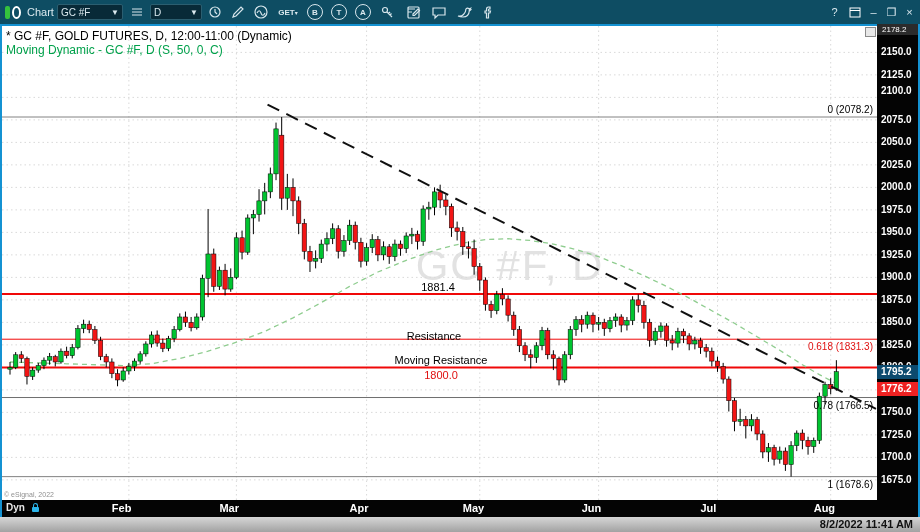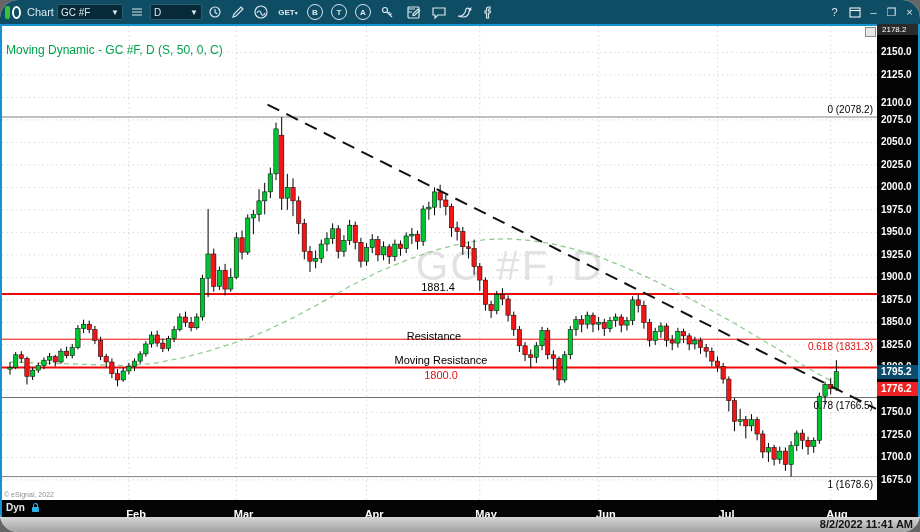--- a/index.html
+++ b/index.html
@@ -1,17 +1,17 @@
 <!DOCTYPE html>
 <html><head>
 <meta charset="utf-8">
 <style>
   html,body{margin:0;padding:0;background:#666;}
   #app{position:relative;width:920px;height:532px;overflow:hidden;
-       font-family:"Liberation Sans",sans-serif;background:#fff;border-radius:18px;}
+       font-family:"Liberation Sans",sans-serif;background:#fff;}
   
   #titlebar{position:absolute;left:0;top:0;width:920px;height:24px;background:#0e4d63;}
   #titlebar *{color:#dbe9ef;}
   .tb{position:absolute;top:0;height:24px;display:flex;align-items:center;}
   #logo{left:5px;}
   #logo .bar{width:5px;height:13px;background:#35c23d;border-radius:2px;margin-right:2px;}
   #logo .ring{width:9px;height:13px;border:2px solid #fff;border-radius:50%;box-sizing:border-box;}
   #app-title{left:27px;font-size:11px;}
   .combo{position:absolute;top:4px;height:16px;background:#082a38;border:1px solid #2b5e70;
          border-radius:2px;display:flex;align-items:center;font-size:10px;padding:0 3px;box-sizing:border-box;}
@@ -38,21 +38,21 @@
   #yaxis{position:absolute;left:877px;top:24px;width:41px;height:493px;background:#040404;}
   .ytick{position:absolute;left:0;width:100%;padding-left:4px;box-sizing:border-box;
          font-size:10px;font-weight:bold;color:#fff;}
   .ptag{position:absolute;left:0;width:100%;height:14px;line-height:14px;padding-left:4px;box-sizing:border-box;
         font-size:10px;font-weight:bold;color:#fff;}
   #toptag{position:absolute;left:0;top:0;width:100%;height:11px;line-height:11px;background:#2b2b2b;
           color:#fff;font-size:8px;padding-left:5px;box-sizing:border-box;}
   #topminiicon{position:absolute;left:865px;top:27px;width:9px;height:8px;border:1px solid #8a8a8a;background:#e8e8e8;}
   
   #xaxis{position:absolute;left:2px;top:500px;width:916px;height:17px;background:#040404;}
-  .mlabel{position:absolute;top:8px;width:34px;margin-left:-17px;text-align:right;
+  .mlabel{position:absolute;top:2px;width:34px;margin-left:-17px;text-align:left;
           font-size:11px;font-weight:bold;color:#fff;}
   #dyn{position:absolute;left:4px;top:2px;font-size:10px;font-weight:bold;color:#e8e8e8;}
   #lock{position:absolute;left:30px;top:7px;width:7px;height:5px;background:#2ab4ea;border-radius:1px;}
   #lock:before{content:'';position:absolute;top:-4px;left:1px;width:3px;height:3px;
                border:1.5px solid #2ab4ea;border-bottom:none;border-radius:3px 3px 0 0;}
   
   #statusbar{position:absolute;left:0;top:517px;width:920px;height:15px;
              background:linear-gradient(#d6d6d6,#a2a2a2);}
   #clock-text{position:absolute;right:7px;top:1px;font-size:11px;font-weight:bold;color:#111;}
 </style>
@@ -482,20 +482,21 @@
       <line x1="819.38" x2="819.38" y1="392.57999999999987" y2="443.8799999999998" stroke="#000000" stroke-width="1"></line>
       <rect x="817.18" y="396.17999999999984" width="4.4" height="44.10000000000002" fill="#00c430" stroke="#000" stroke-width="0.5"></rect>
       <line x1="825.04" x2="825.04" y1="381.77999999999986" y2="404.27999999999986" stroke="#000000" stroke-width="1"></line>
       <rect x="822.8399999999999" y="384.47999999999985" width="4.4" height="11.699999999999989" fill="#00c430" stroke="#000" stroke-width="0.5"></rect>
       <line x1="830.7" x2="830.7" y1="378.17999999999984" y2="394.3799999999998" stroke="#000000" stroke-width="1"></line>
       <rect x="828.5" y="384.47999999999985" width="4.4" height="4.319999999999936" fill="#f21515" stroke="#000" stroke-width="0.5"></rect>
       <line x1="836.36" x2="836.36" y1="360.17999999999984" y2="390.77999999999986" stroke="#000000" stroke-width="1"></line>
       <rect x="834.16" y="371.6999999999998" width="4.4" height="17.099999999999966" fill="#00c430" stroke="#000" stroke-width="0.5"></rect>
       <line x1="267.53000000000003" y1="104.57999999999984" x2="875.98" y2="408.77999999999986" stroke="#111111" stroke-width="2" stroke-dasharray="13 8"></line>
     </svg>
+  <div id="chart-title">* GC #F, GOLD FUTURES, D, 12:00-11:00 (Dynamic)</div>
   <div id="ma-title">Moving Dynamic - GC #F, D (S, 50, 0, C)</div>
   <div id="copyright">© eSignal, 2022</div>
   <div id="annotations">
       <div class="fiblab" style="top: 104px; color: rgb(0, 0, 0);">0 (2078.2)</div>
       <div class="fiblab" style="top: 341.21px; color: rgb(224, 16, 16);">0.618 (1831.3)</div>
       <div class="fiblab" style="top: 399.53px; color: rgb(0, 0, 0);">0.78 (1766.5)</div>
       <div class="fiblab" style="top: 478.64px; color: rgb(0, 0, 0);">1 (1678.6)</div>
       <div class="ann" style="left: 378px; width: 120px; top: 281.12px; color: rgb(0, 0, 0); text-align: center;">1881.4</div>
       <div class="ann" style="left: 374px; width: 120px; top: 296.12px; color: rgb(0, 0, 0); margin-top: 34px;">Resistance</div>
       <div class="ann" style="left: 381px; width: 120px; top: 354.38px; color: rgb(0, 0, 0);">Moving Resistance</div>
@@ -515,21 +516,21 @@
       <div class="ytick" style="top: 292.38px;">1850.0</div>
       <div class="ytick" style="top: 269.88px;">1875.0</div>
       <div class="ytick" style="top: 247.38px;">1900.0</div>
       <div class="ytick" style="top: 224.88px;">1925.0</div>
       <div class="ytick" style="top: 202.38px;">1950.0</div>
       <div class="ytick" style="top: 179.88px;">1975.0</div>
       <div class="ytick" style="top: 157.38px;">2000.0</div>
       <div class="ytick" style="top: 134.88px;">2025.0</div>
       <div class="ytick" style="top: 112.38px;">2050.0</div>
       <div class="ytick" style="top: 89.88px;">2075.0</div>
-      <div class="ytick" style="top: 73px;">2100.0</div>
+      <div class="ytick" style="top: 61px;">2100.0</div>
       <div class="ytick" style="top: 44.88px;">2125.0</div>
       <div class="ytick" style="top: 22.38px;">2150.0</div>
       <div class="ptag" style="top: 340.7px; background: #0c4a6e;">1795.2</div>
       <div class="ptag" style="top: 357.8px; background: rgb(238, 34, 34);">1776.2</div>
     </div>
 
   <div id="xaxis">
     <div id="dyn">Dyn</div>
     <div id="lock"></div>
   <div class="mlabel" style="left: 126.86px;">Feb</div>

